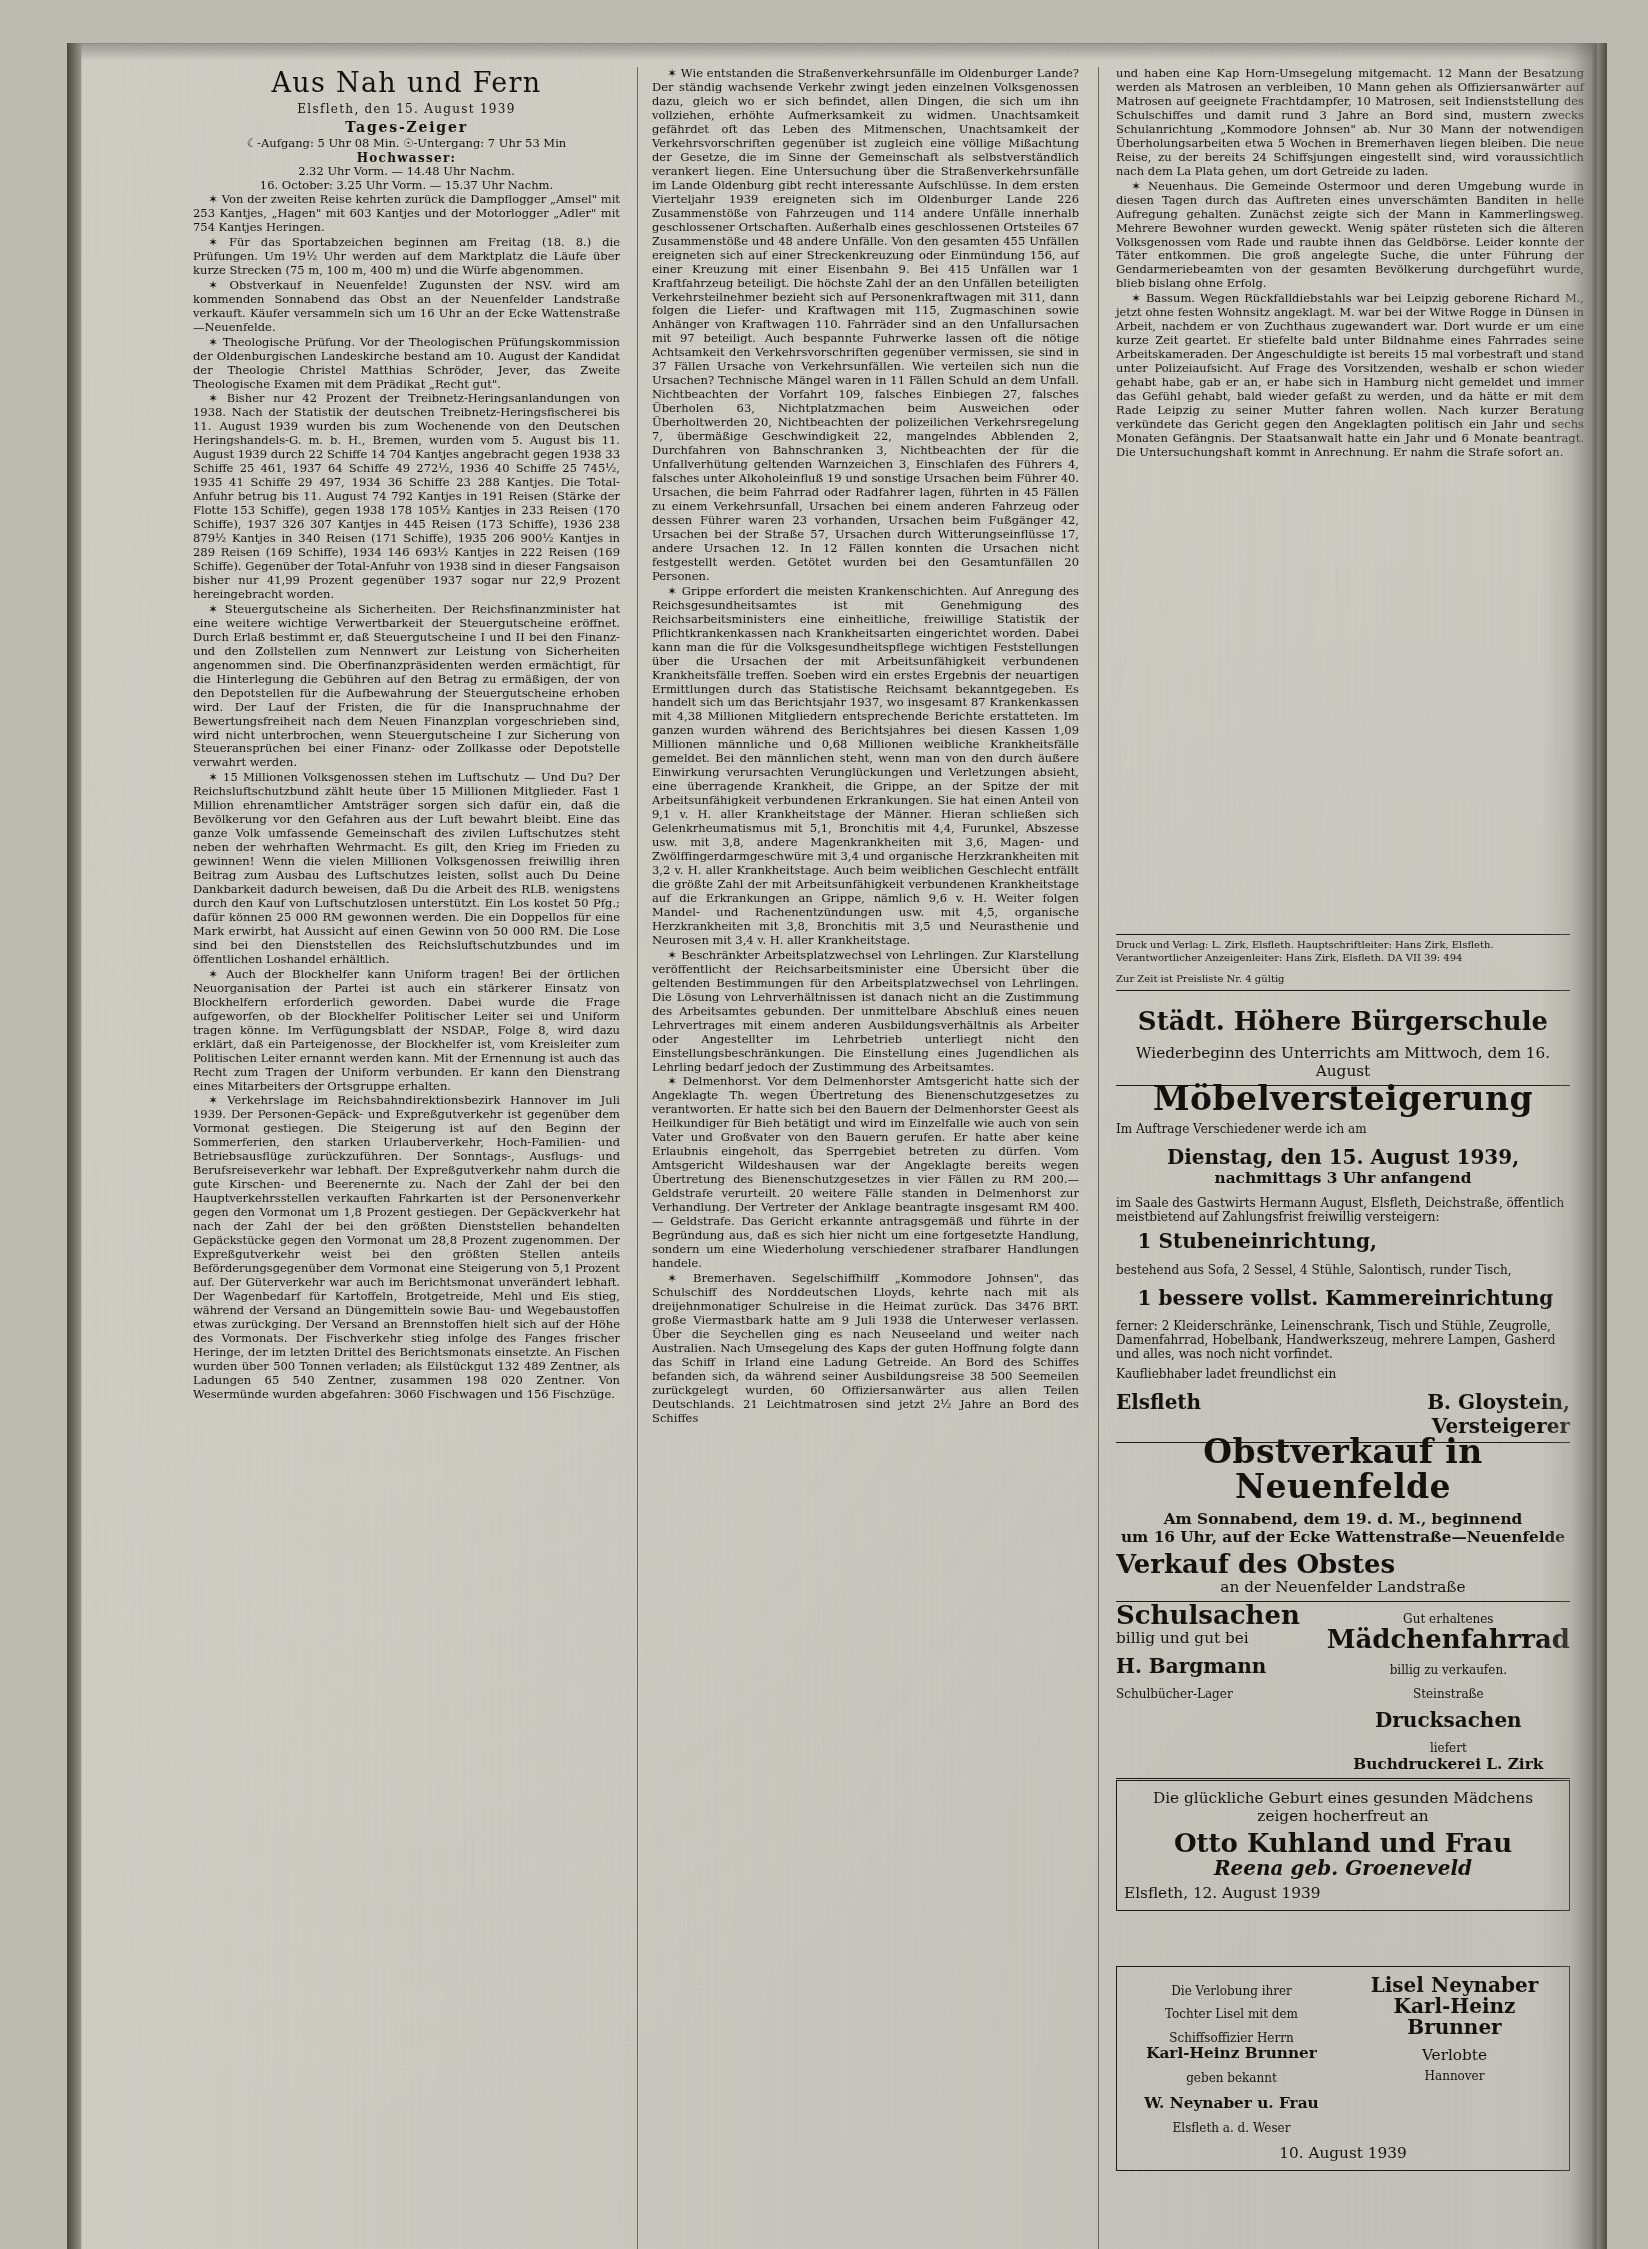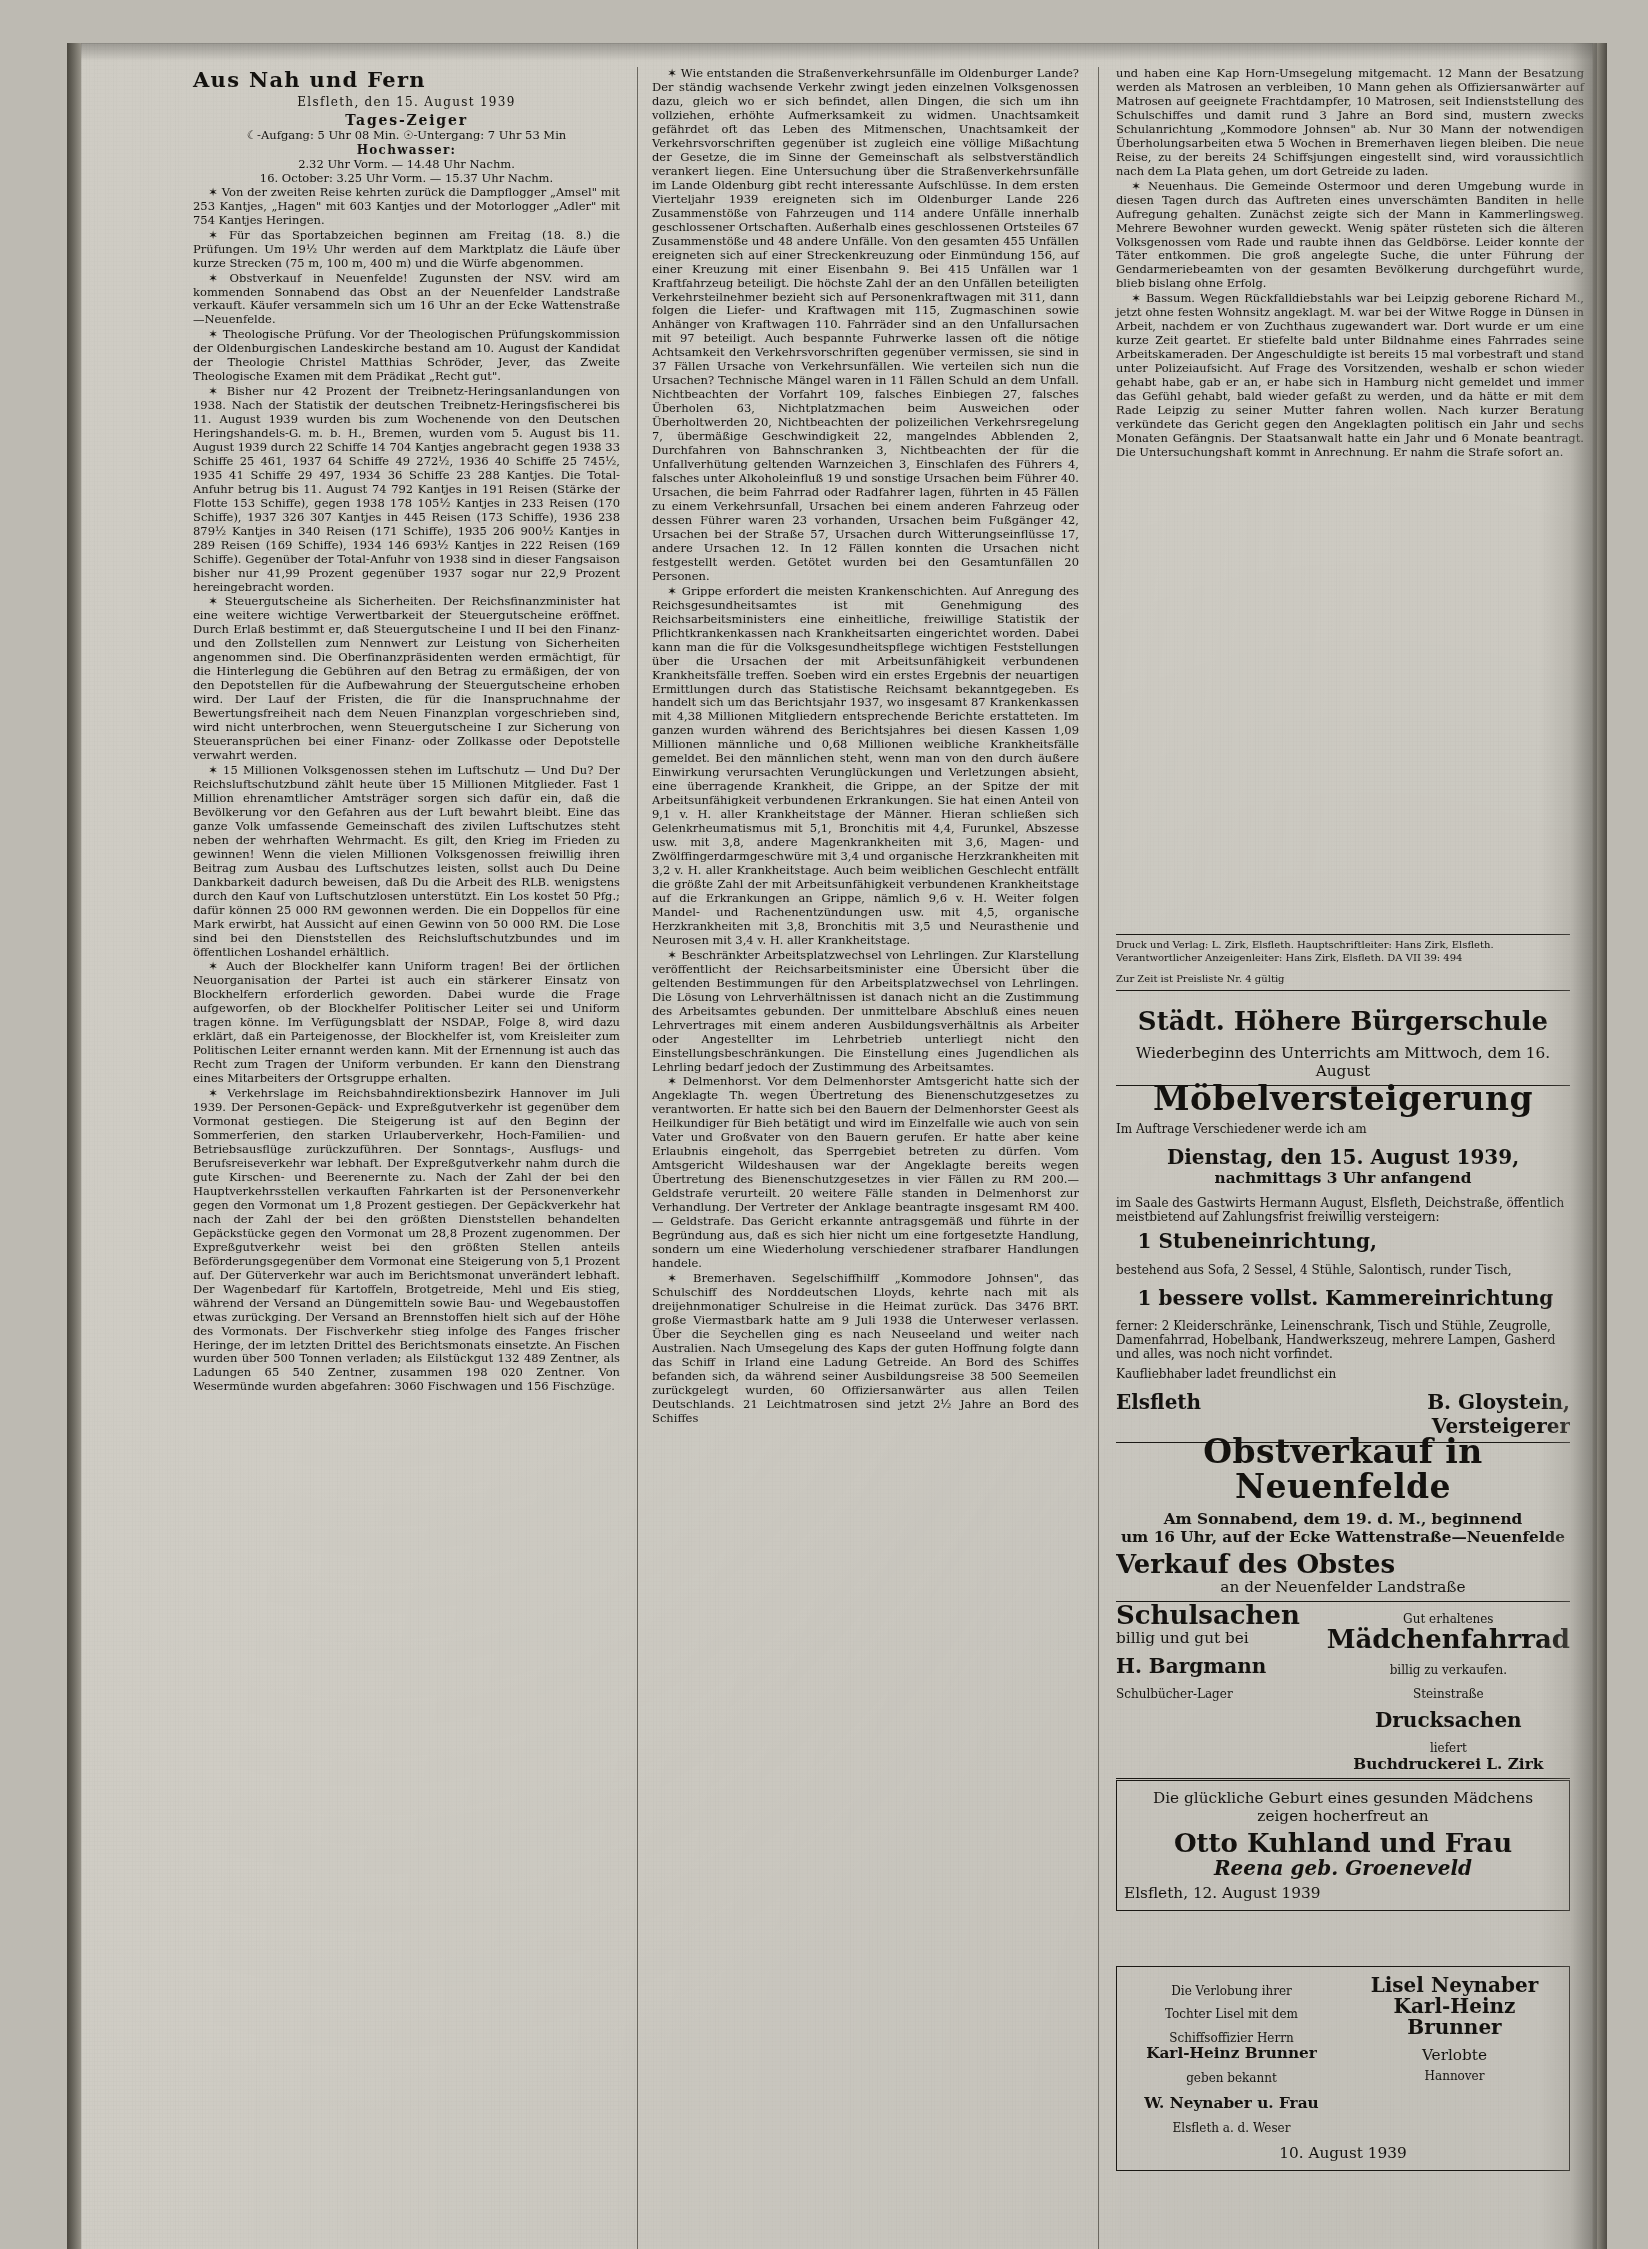--- a/index.html
+++ b/index.html
@@ -82,22 +82,23 @@
   p { margin: 0 0 0.9px 0; text-indent: 15.3px; }
   .noind { text-indent: 0; }
   .b { font-weight: bold; }
   .star::before { content: "✶ "; }
 
   
   .frak {
     font-family: "DejaVu Serif", serif;
   }
   .head-main {
-    font-weight: bold;
-    font-size: 21px;
+    text-align: center;
+    font-weight: normal;
+    font-size: 27px;
     letter-spacing: 1.3px;
     margin: 0 0 2.7px 0;
     text-indent: 0;
   }
   .head-date {
     text-align: center;
     font-size: 12px;
     letter-spacing: 1.3px;
     margin: 0 0 1.8px 0;
     text-indent: 0;

